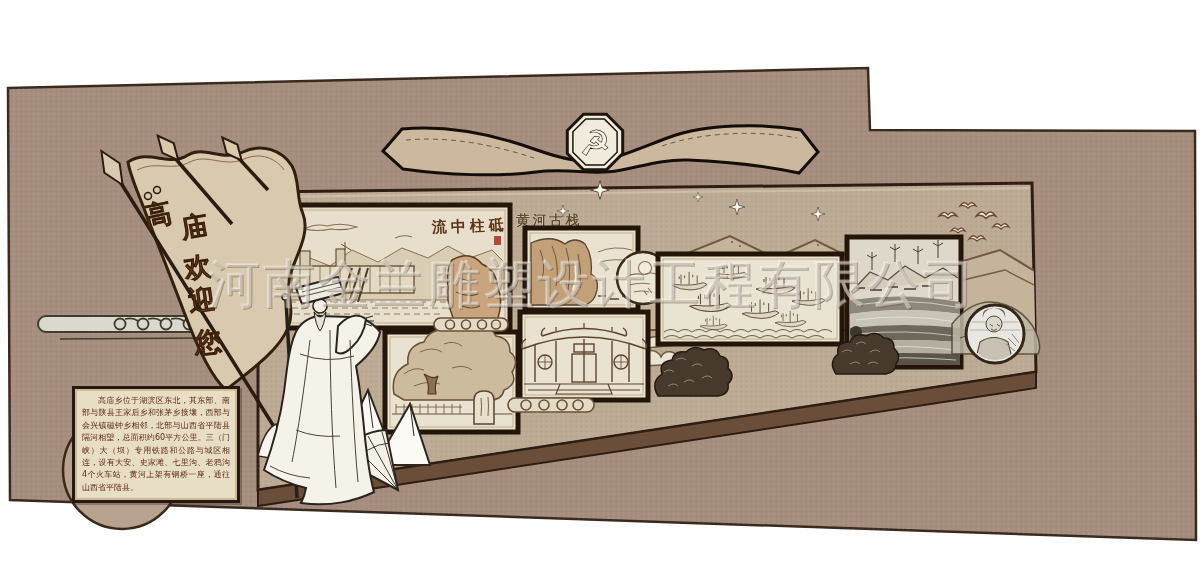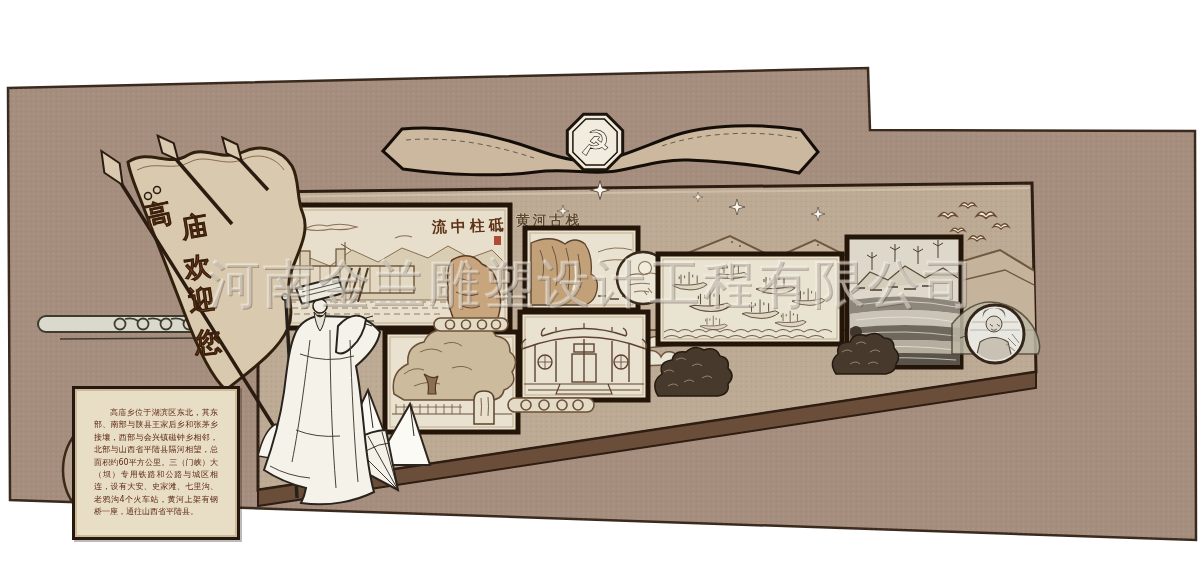--- a/index.html
+++ b/index.html
@@ -7,21 +7,21 @@
          font-family:"Liberation Sans",sans-serif;}
   .stage svg{position:absolute;left:0;top:0;}
   .watermark{position:absolute;left:208px;top:250px;width:840px;white-space:nowrap;
              font-family:"DejaVu Sans",sans-serif;font-weight:normal;font-size:52px;letter-spacing:3px;
              color:rgba(238,233,222,0.48);
              text-shadow:1px 1px 0 rgba(85,70,55,0.40),-1px -1px 0 rgba(255,255,252,0.30);
              pointer-events:none;}
   .infobox{position:absolute;left:72px;top:386px;width:148px;background:#e8ddc5;
            border:3px solid #261710;box-shadow:inset 0 0 0 2px #cdbb97,2px 2px 0 rgba(40,25,15,0.30);
            padding:6px 7px;color:#5e2a16;}
-  .infobox p{margin:12px;font-size:8px;line-height:1.55;text-align:justify;text-indent:2em;
+  .infobox p{margin:0;font-size:8px;line-height:1.55;text-align:justify;text-indent:2em;
              font-family:"DejaVu Sans",sans-serif;}
   text{font-family:"DejaVu Serif",serif;}
 </style>
 </head>
 <body>
 
 <div class="stage">
 <svg width="1200" height="567" viewBox="0 0 1200 567">
   <defs>
     <pattern id="stipple" width="5" height="5" patternUnits="userSpaceOnUse">

